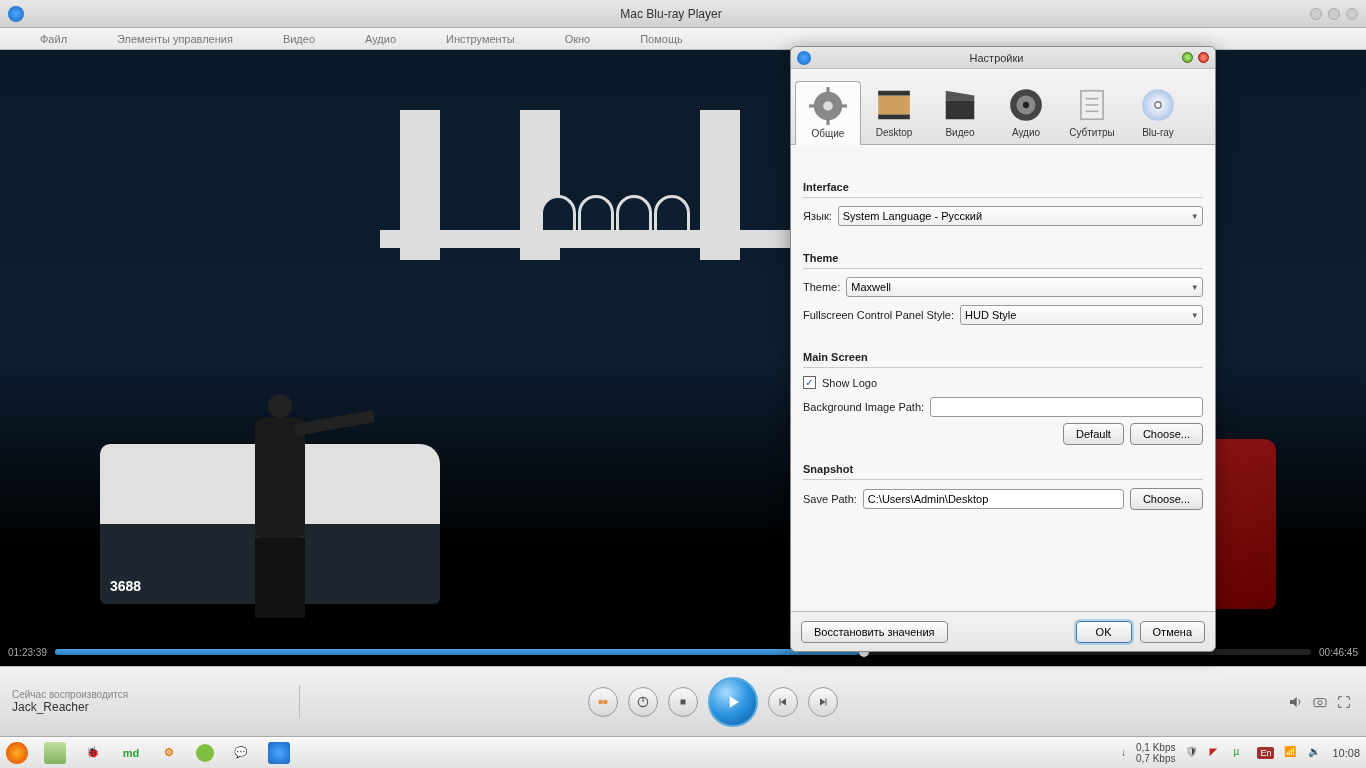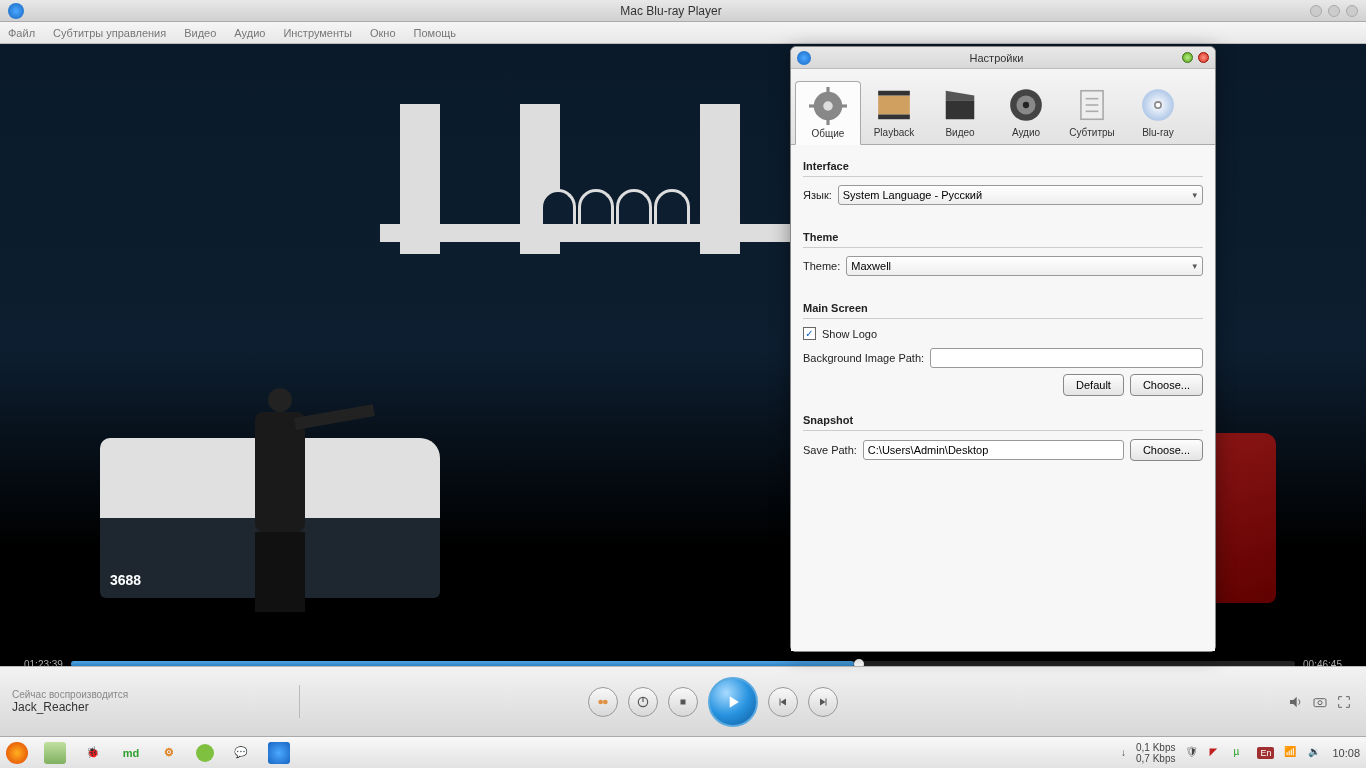--- a/index.html
+++ b/index.html
@@ -1,25 +1,25 @@
 <!DOCTYPE html>
 <html><head>
 <meta charset="utf-8">
 <style>
 * { box-sizing: border-box; margin: 0; padding: 0; }
 body { width: 1366px; height: 768px; font-family: Arial, sans-serif; font-size: 11px; overflow: hidden; position: relative; background: #000; }
 
-.titlebar { height: 22px; background: linear-gradient(#e8e8e8, #d0d0d0); display: flex; align-items: center; padding: 0 8px; border-bottom: 1px solid #aaa; }
+.titlebar { height: 28px; background: linear-gradient(#e8e8e8, #d0d0d0); display: flex; align-items: center; padding: 0 8px; border-bottom: 1px solid #aaa; }
 .titlebar .app-icon { width: 16px; height: 16px; background: radial-gradient(circle, #4da8ff, #1565c0); border-radius: 50%; margin-right: 8px; }
 .titlebar .title { flex: 1; text-align: center; font-size: 12px; color: #333; }
 .titlebar .win-buttons { display: flex; gap: 6px; }
 .titlebar .win-btn { width: 12px; height: 12px; border-radius: 50%; background: #ccc; border: 1px solid #aaa; }
 
 .menubar { height: 22px; background: linear-gradient(#f5f5f5, #e8e8e8); display: flex; align-items: center; padding: 0 8px; border-bottom: 1px solid #bbb; }
-.menubar .menu-item { color: #777; font-size: 11px; margin-right: 18px; cursor: pointer; }
+.menubar .menu-item { color: #777; font-size: 11px; margin-right: 18px; cursor: pointer; margin-left: 32px; }
 
 .video-area { position: relative; height: 614px; background: #000; overflow: hidden; }
 .video-scene {
   position: absolute; inset: 0;
   background:
     linear-gradient(to bottom, #0a1a2a 0%, #0d1e30 50%, #000 82%, #000 100%);
 }
 .bridge { position: absolute; top: 60px; left: 360px; width: 560px; height: 260px; }
 .tower { position: absolute; top: 0; width: 40px; height: 150px; background: #ddd; }
 .t1 { left: 40px; } .t2 { left: 160px; } .t3 { left: 340px; } .t4 { left: 460px; }
@@ -28,21 +28,21 @@
 .arch { width:36px; height:50px; border-top-left-radius:18px; border-top-right-radius:18px; background:#0d1e30; border:3px solid #ddd; border-bottom:none;}
 .police-car { position: absolute; bottom: 60px; left: 100px; width: 340px; height: 160px; background: linear-gradient(#e0e0e0 50%, #1e2730 50%); border-radius: 10px 20px 6px 6px; }
 .police-car::before { content:"3688"; position:absolute; bottom:10px; left:10px; color:#fff; font-size:14px; font-weight:bold; }
 .red-car { position: absolute; bottom: 55px; right: 90px; width: 370px; height: 170px; background: linear-gradient(160deg,#a02020,#600000); border-radius: 30px 12px 8px 8px; }
 .figure { position:absolute; bottom:50px; left:250px; width:60px; height:220px; }
 .figure .head{width:24px;height:24px;background:#222;border-radius:50%;margin:0 auto;}
 .figure .body{width:50px;height:120px;background:#1a1a1a;margin:0 auto;border-radius:8px;}
 .figure .arm{position:absolute;top:30px;left:45px;width:80px;height:12px;background:#222;transform-origin:left;transform:rotate(-10deg);}
 .figure .legs{width:50px;height:80px;background:#111;margin:0 auto;}
 
-.progress-area { position: absolute; bottom: 96px; left: 0; right: 0; height: 16px; display: flex; align-items: center; padding: 0 24px; background: #000; }
+.progress-area { position: absolute; bottom: 108px; left: 0; right: 0; height: 16px; display: flex; align-items: center; padding: 0 8px; background: #000; }
 .time-label { color: #aaa; font-size: 10px; }
 .progress-bar { flex: 1; height: 6px; background: #222; border-radius: 3px; margin: 0 8px; position: relative; }
 .progress-fill { height: 100%; width: 64%; background: linear-gradient(#4aa3e8,#2e7db8); border-radius: 3px; }
 .progress-thumb { position:absolute; top:-2px; left:64%; width:10px; height:10px; border-radius:50%; background:#fff; }
 
 .controls-bar { position: absolute; bottom: 32px; left: 0; right: 0; height: 70px; background: linear-gradient(#f2f2f2, #d8d8d8); border-top: 1px solid #bbb; display: flex; align-items: center; }
 .now-playing { width: 300px; padding: 4px 12px; border-right: 1px solid #bbb; }
 .now-playing .lbl { color: #888; font-size: 10px; margin-bottom: 0; }
 .now-playing .name { color: #333; font-size: 12px; font-weight: normal; }
 .ctrl-center { flex: 1; display: flex; justify-content: center; align-items: center; gap: 10px; }
@@ -66,21 +66,21 @@
 .settings-titlebar .dlg-btn { width: 11px; height: 11px; border-radius: 50%; }
 .dlg-min { background: radial-gradient(#b4f080,#5aa020); border:1px solid #3a7010;}
 .dlg-close { background: radial-gradient(#ff9080,#d03020); border:1px solid #a01000;}
 
 .settings-tabs { height: 76px; background: linear-gradient(#f5f5f5,#e2e2e2); border-bottom: 1px solid #aaa; display: flex; padding: 12px 4px 0; }
 .stab { width: 66px; display: flex; flex-direction: column; align-items: center; padding: 4px 2px; border-radius: 4px 4px 0 0; cursor: pointer; }
 .stab.active { background: #fcfcfc; border: 1px solid #aaa; border-bottom: 1px solid #fcfcfc; margin-bottom: -1px; }
 .stab .ic { width: 40px; height: 40px; display:flex; align-items:center; justify-content:center; }
 .stab .lbl { font-size: 10px; color: #333; margin-top: 2px; }
 
-.settings-body { flex: 1; padding: 5px 12px; background: #f7f7f7; overflow: hidden; }
+.settings-body { flex: 1; padding: 26px 12px; background: #f7f7f7; overflow: hidden; }
 .sect-header { font-weight: bold; font-size: 11px; color: #222; border-bottom: 1px solid #ccc; padding: 4px 0; margin-top: 6px; }
 .form-row { display: flex; align-items: center; margin: 8px 0 4px; gap: 6px; }
 .form-row .flabel { font-size: 11px; color: #222; }
 .sel { flex: 1; height: 20px; border: 1px solid #999; border-radius: 3px; background: linear-gradient(#fff,#eee); font-size: 11px; padding: 0 18px 0 4px; position: relative; display:flex; align-items:center; cursor:pointer;}
 .sel::after { content: "▾"; position: absolute; right: 5px; color: #555; font-size: 9px; }
 .txt-input { flex: 1; height: 20px; border: 1px solid #999; border-radius: 3px; background: #fff; font-size: 11px; padding: 0 4px; }
 .chk { width: 13px; height: 13px; border: 1px solid #666; background: #fff; display:inline-flex; align-items:center; justify-content:center; color:#0a60c0; font-size:10px;}
 .btn { height: 22px; padding: 0 12px; border: 1px solid #888; border-radius: 4px; background: linear-gradient(#fdfdfd,#e4e4e4); font-size: 11px; cursor: pointer; display:inline-flex; align-items:center;}
 .btn-row { display: flex; gap: 6px; justify-content: flex-end; margin-top: 6px; }
 .btn.primary { border-color: #3a7ab8; box-shadow: 0 0 0 2px rgba(90,160,220,0.4); min-width:56px; justify-content:center;}
@@ -98,21 +98,21 @@
   <div class="title">Mac Blu-ray Player</div>
   <div class="win-buttons">
     <div class="win-btn"></div>
     <div class="win-btn"></div>
     <div class="win-btn"></div>
   </div>
 </div>
 
 <div class="menubar">
   <span class="menu-item">Файл</span>
-  <span class="menu-item">Субтитры управления</span>
+  <span class="menu-item">Элементы управления</span>
   <span class="menu-item">Видео</span>
   <span class="menu-item">Аудио</span>
   <span class="menu-item">Инструменты</span>
   <span class="menu-item">Окно</span>
   <span class="menu-item">Помощь</span>
 </div>
 
 <div class="video-area">
   <div class="video-scene">
     <div class="bridge">
@@ -262,21 +262,21 @@
       <div class="lbl">Общие</div>
     </div>
     <div class="stab">
       <div class="ic">
           <svg width="38" height="38" viewBox="0 0 24 24">
             <rect x="2" y="6" width="20" height="12" fill="#d0a060"></rect>
             <rect x="2" y="3" width="20" height="3" fill="#333"></rect>
             <rect x="2" y="18" width="20" height="3" fill="#333"></rect>
           </svg>
         </div>
-      <div class="lbl">Playback</div>
+      <div class="lbl">Desktop</div>
     </div>
     <div class="stab">
       <div class="ic">
           <svg width="38" height="38" viewBox="0 0 24 24">
             <rect x="3" y="9" width="18" height="12" fill="#333"></rect>
             <polygon points="3,3 21,6 21,9 3,9" fill="#555"></polygon>
           </svg>
         </div>
       <div class="lbl">Видео</div>
     </div>
@@ -327,20 +327,26 @@
         </div>
     </div>
 
     <div class="sect-header" style="margin-top:22px;">Theme</div>
     <div class="form-row">
       <span class="flabel">Theme:</span>
       <div class="sel">
           <span>Maxwell</span>
         </div>
     </div>
+    <div class="form-row">
+      <span class="flabel">Fullscreen Control Panel Style:</span>
+      <div class="sel">
+          <span>HUD Style</span>
+        </div>
+    </div>
 
     <div class="sect-header" style="margin-top:22px;">Main Screen</div>
     <div class="form-row">
       <span class="chk">✓</span>
       <span class="flabel">Show Logo</span>
     </div>
     <div class="form-row">
       <span class="flabel">Background Image Path:</span>
       <input class="txt-input" value="" style="">
     </div>
@@ -350,13 +356,20 @@
     </div>
 
     <div class="sect-header" style="margin-top:14px;">Snapshot</div>
     <div class="form-row">
       <span class="flabel">Save Path:</span>
       <input class="txt-input" value="C:\Users\Admin\Desktop" style="">
       <div class="btn">Choose...</div>
     </div>
   </div>
 
+  <div class="settings-footer">
+    <div class="btn">Восстановить значения</div>
+    <div class="spacer"></div>
+    <div class="btn primary">OK</div>
+    <div style="width:8px;"></div>
+    <div class="btn">Отмена</div>
+  </div>
 </div>
 
 </body></html>

